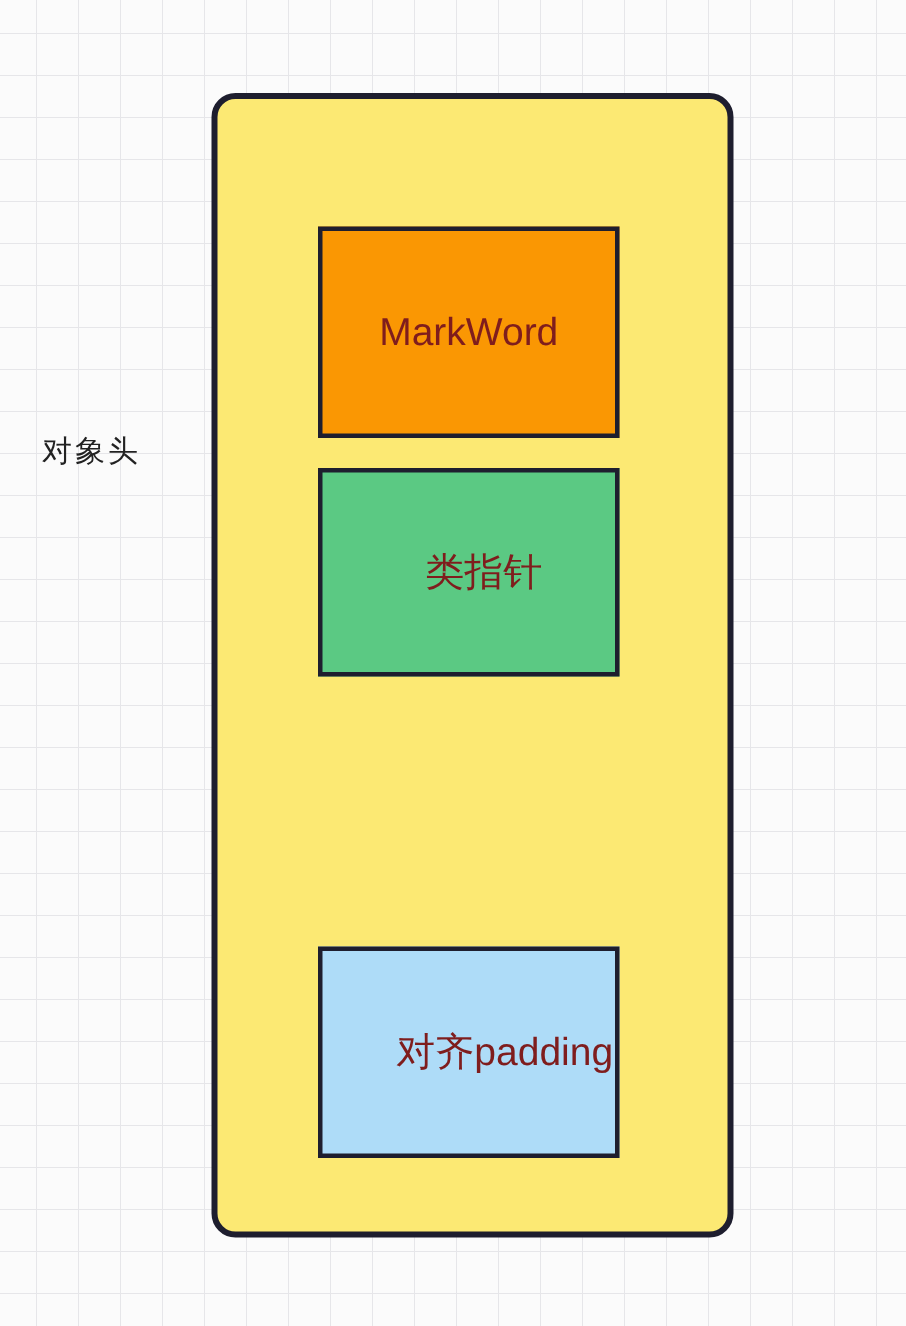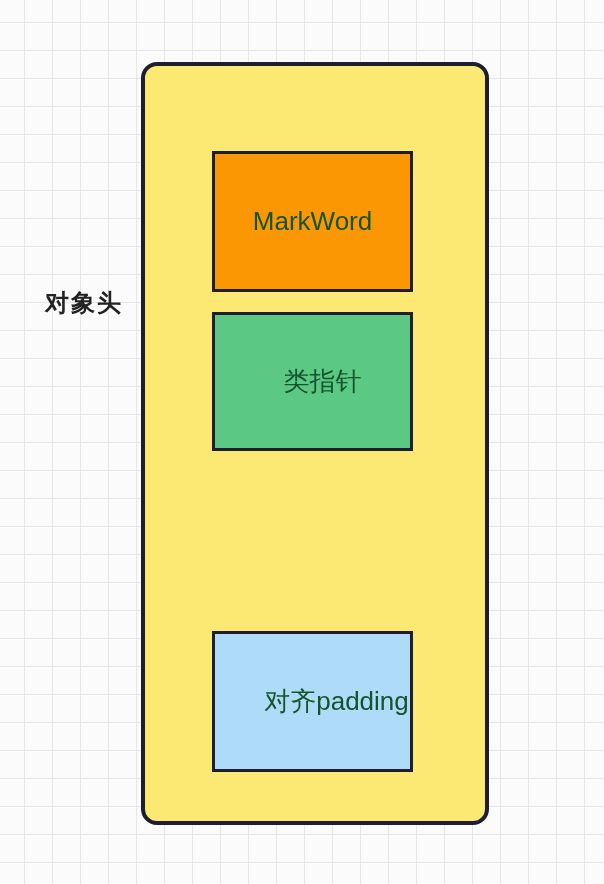--- a/index.html
+++ b/index.html
@@ -39,44 +39,43 @@
     left: 212px;
     width: 201px;
     border: 3px solid #1E1E2E;
     display: flex;
     flex-direction: column;
     align-items: center;
     justify-content: center;
     text-align: center;
     font-size: 26px;
     font-weight: 500;
-    color: #14532d;
+    color: #7f1d1d;
     line-height: 1.3;
   }
   .box-markword      { top: 151px; height: 141px; }
   .box-class-pointer { top: 312px; height: 139px; padding-left: 20px; }
   .box-instance-data { top: 471px; height: 139px; }
   .box-align-padding { top: 631px; height: 141px; }
   .brace {
     position: absolute;
     top: 158px;
     width: 46px;
     height: 286px;
   }
   .brace-left  { left: 160px; }
   .brace-right { left: 421px; }
   .brace svg { display: block; width: 100%; height: 100%; }
   .object-header-label {
     position: absolute;
     left: 28px;
     top: 287px;
     width: 112px;
-    text-align: center;
-    font-size: 24px;
-    font-weight: 700;
+    font-size: 20px;
+    font-weight: 400;
     color: #222222;
     letter-spacing: 2px;
   }
 </style>
 </head>
 <body>
 
 <div class="canvas">
 
   <div class="object-header-label">对象头</div>

